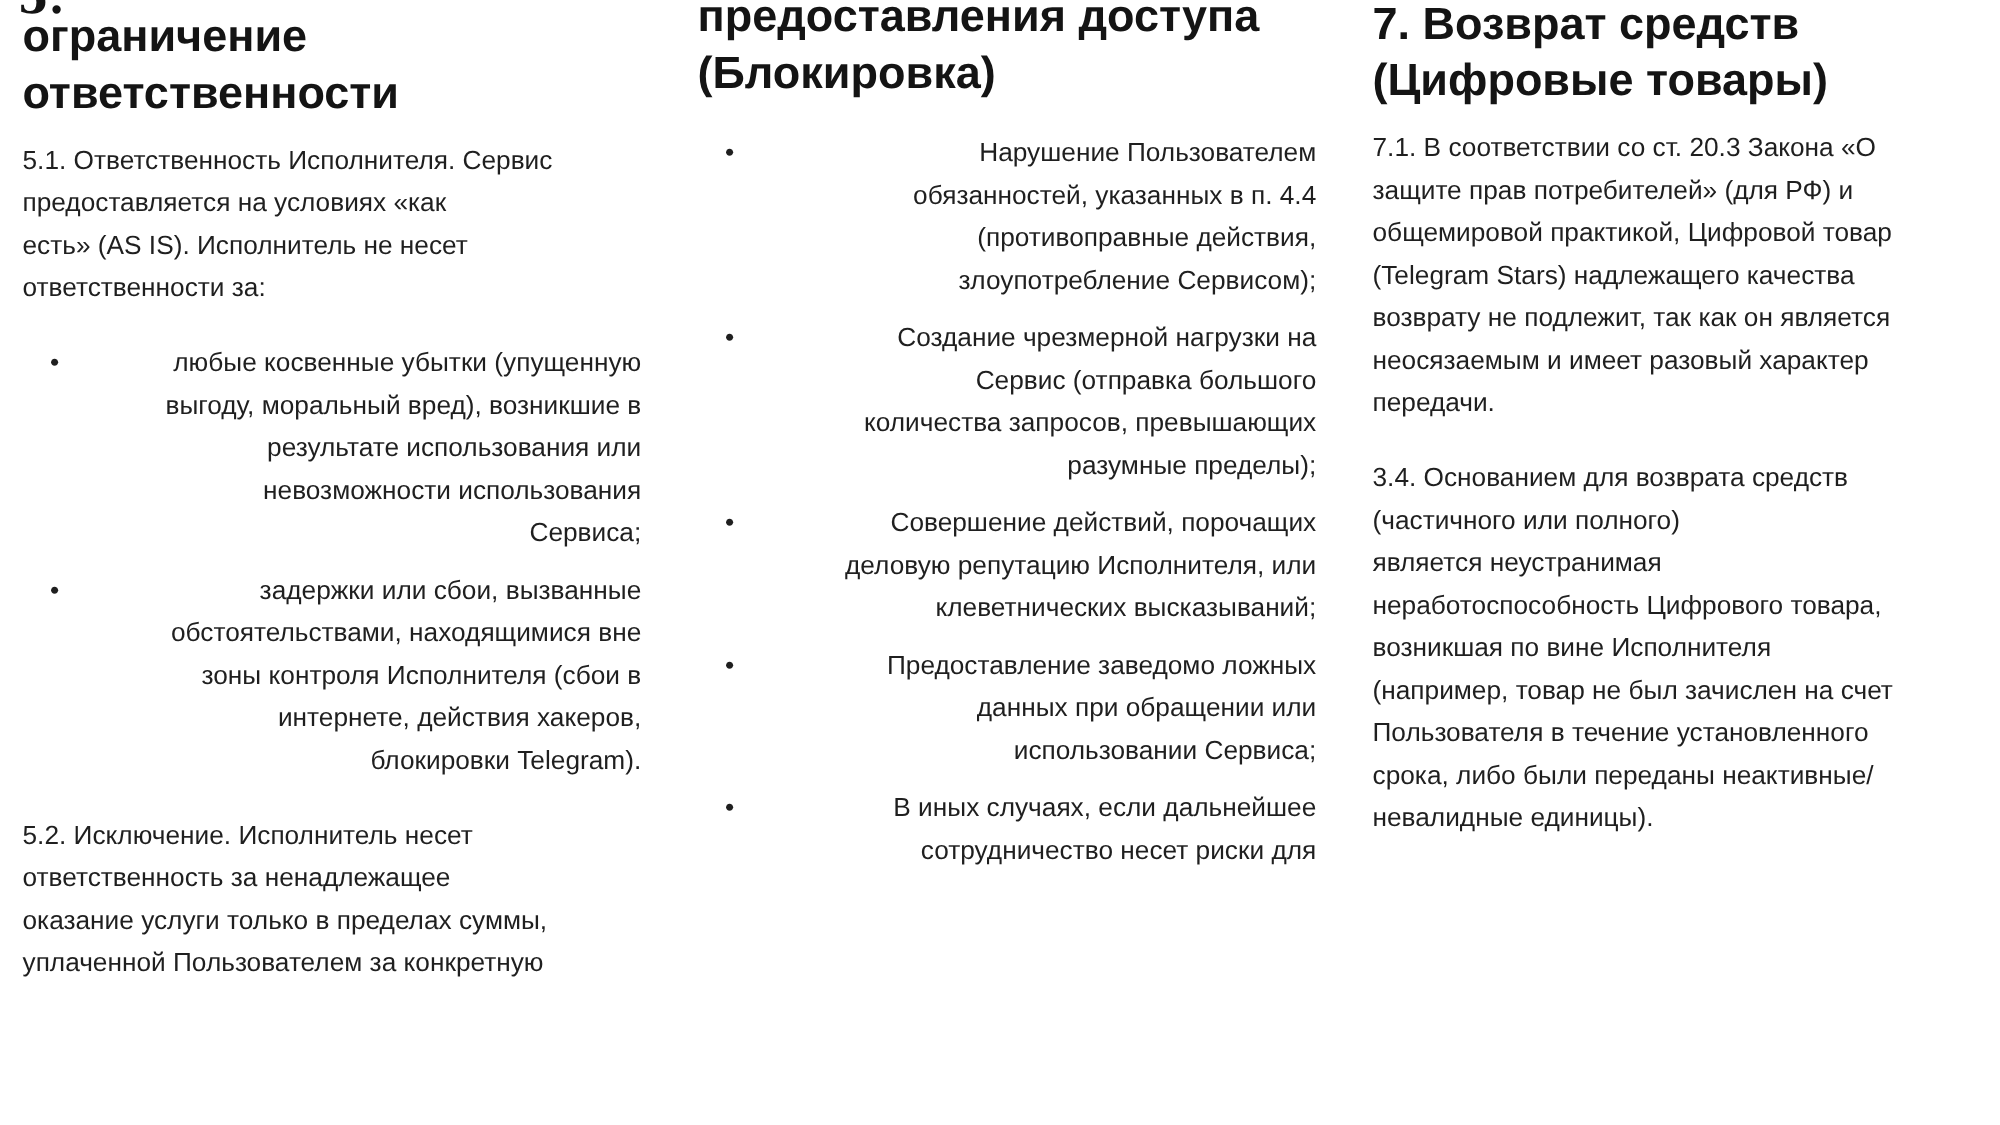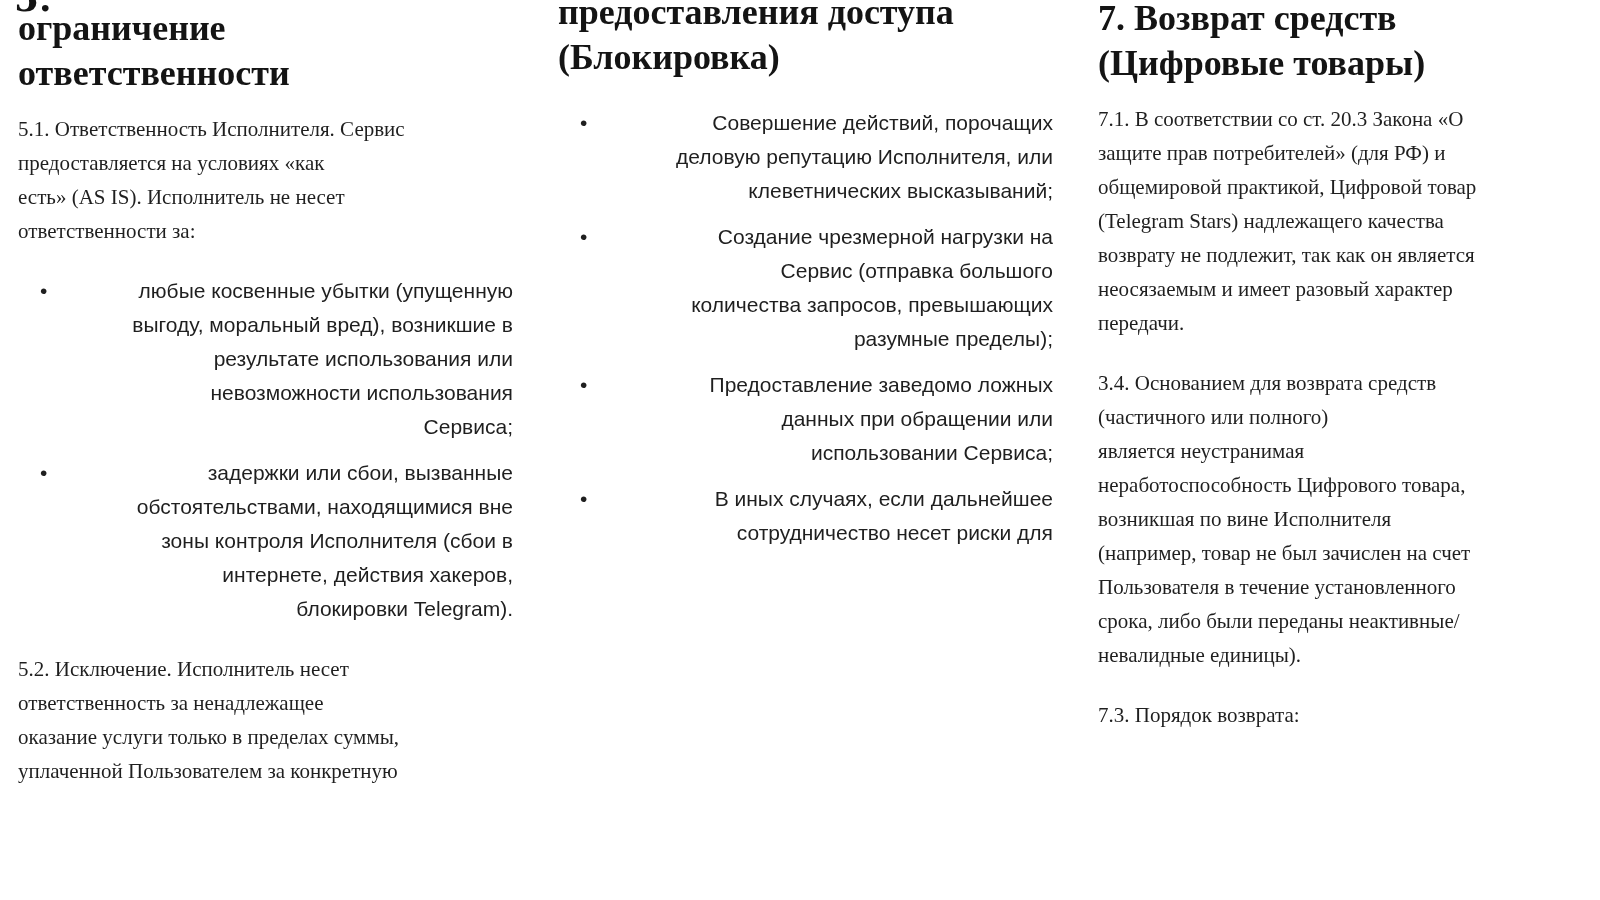--- a/index.html
+++ b/index.html
@@ -25,35 +25,34 @@
   .col {
     flex: 0 0 495px;
     width: 495px;
     position: relative;
   }
   .col-1 { padding-top: 6px; }
   .col-2 h2 { margin-top: -10px; }
   .col-3 h2 { margin-top: -4px; }
 
   h2 {
-    font-family: Liberation Serif, serif;
+    font-family: Liberation Sans, sans-serif;
     font-weight: 700;
     font-size: 36px;
     line-height: 45px;
     color: #141414;
     margin: 0 0 16px 0;
     white-space: pre-line;
     letter-spacing: 0;
   }
   p {
     font-size: 21px;
     line-height: 34px;
     margin: 0 0 26px 0;
     white-space: pre-line;
-    font-family: Liberation Serif, serif;
   }
   ul {
     list-style: none;
     margin: 26px 0;
     padding: 0 0 0 44px;
   }
   li {
     position: relative;
     font-size: 21px;
     line-height: 34px;
@@ -119,27 +118,31 @@
     <p>5.2. Исключение. Исполнитель несет
 ответственность за ненадлежащее
 оказание услуги только в пределах суммы,
 уплаченной Пользователем за конкретную</p>
   </section>
 
   <section class="col col-2">
     <h2>предоставления доступа
 (Блокировка)</h2>
     <ul>
-      <li>Совершение действий, порочащих
-деловую репутацию Исполнителя, или
-клеветнических высказываний;</li>
+      <li>Нарушение Пользователем
+обязанностей, указанных в п. 4.4
+(противоправные действия,
+злоупотребление Сервисом);</li>
       <li>Создание чрезмерной нагрузки на
 Сервис (отправка большого
 количества запросов, превышающих
 разумные пределы);</li>
+      <li>Совершение действий, порочащих
+деловую репутацию Исполнителя, или
+клеветнических высказываний;</li>
       <li>Предоставление заведомо ложных
 данных при обращении или
 использовании Сервиса;</li>
       <li>В иных случаях, если дальнейшее
 сотрудничество несет риски для</li>
     </ul>
   </section>
 
   <section class="col col-3">
     <h2>7. Возврат средств
@@ -153,16 +156,15 @@
 передачи.</p>
     <p>3.4. Основанием для возврата средств
 (частичного или полного)
 является неустранимая
 неработоспособность Цифрового товара,
 возникшая по вине Исполнителя
 (например, товар не был зачислен на счет
 Пользователя в течение установленного
 срока, либо были переданы неактивные/
 невалидные единицы).</p>
-    <p>7.3. Порядок возврата:</p>
   </section>
 
 </div>
 
 </body></html>

